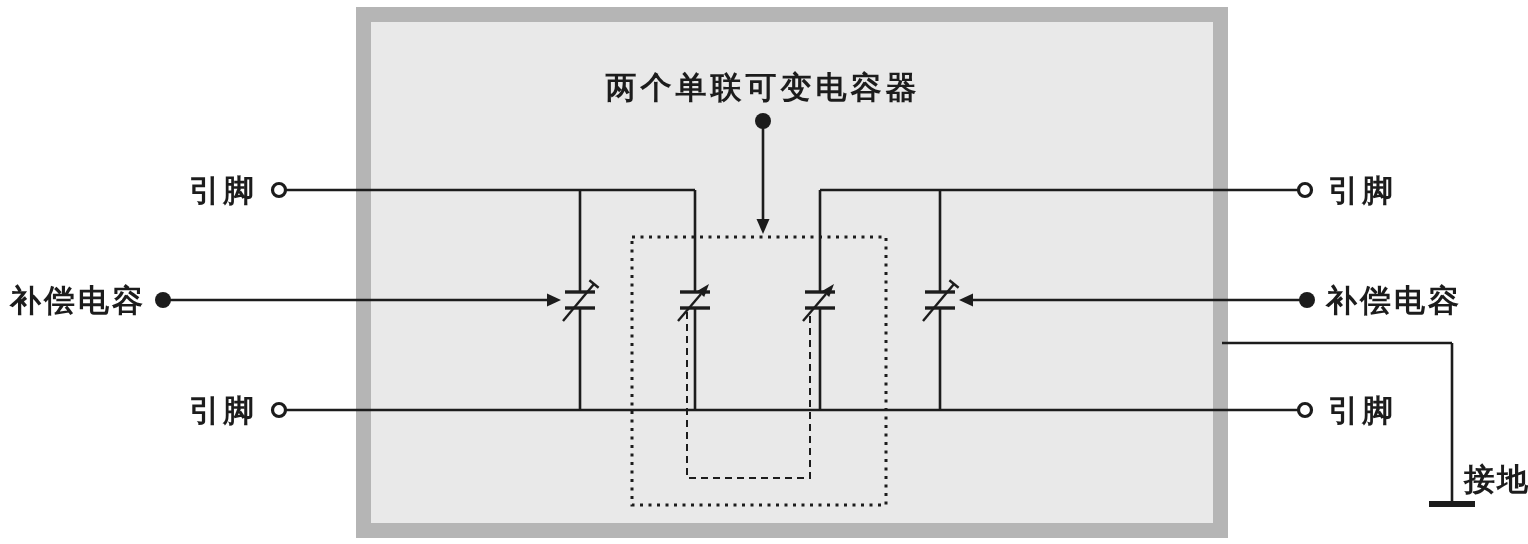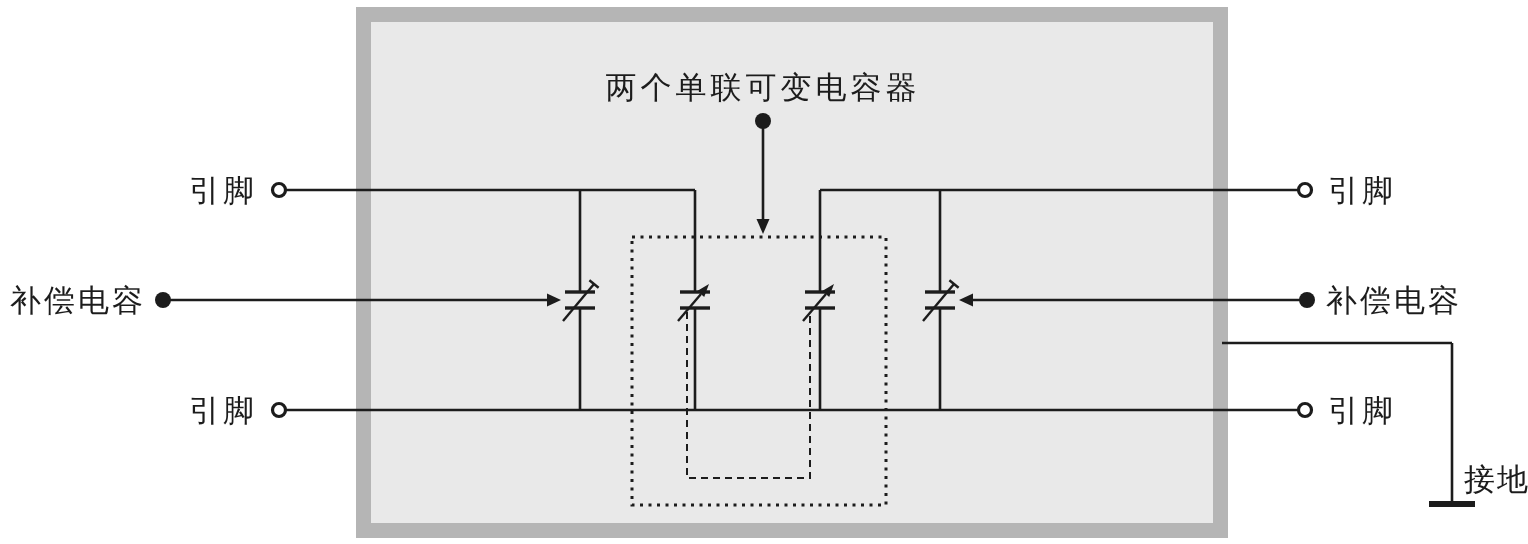--- a/index.html
+++ b/index.html
@@ -7,20 +7,21 @@
     padding: 0;
     background: #ffffff;
   }
   .stage {
     position: relative;
     width: 1528px;
     height: 544px;
     background: #ffffff;
     font-family: "DejaVu Sans", "Liberation Sans", sans-serif;
     overflow: hidden;
+    font-weight: bold;
   }
   svg { display: block; }
   .label {
     fill: #1c1c1c;
     font-size: 31px;
     font-family: "DejaVu Sans", "Liberation Sans", sans-serif;
   }
   .wire   { stroke: #1c1c1c; stroke-width: 2.6; fill: none; }
   .plate  { stroke: #1c1c1c; stroke-width: 3.4; fill: none; }
   .thin   { stroke: #1c1c1c; stroke-width: 2.4; fill: none; }

